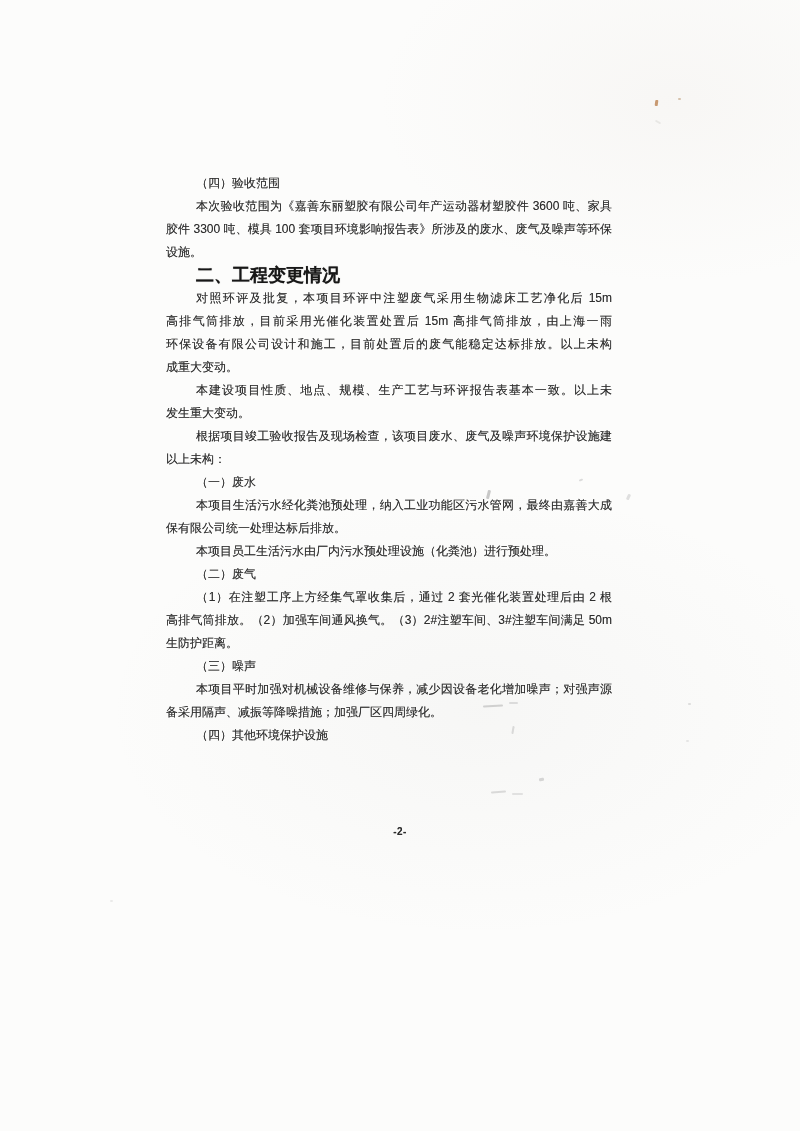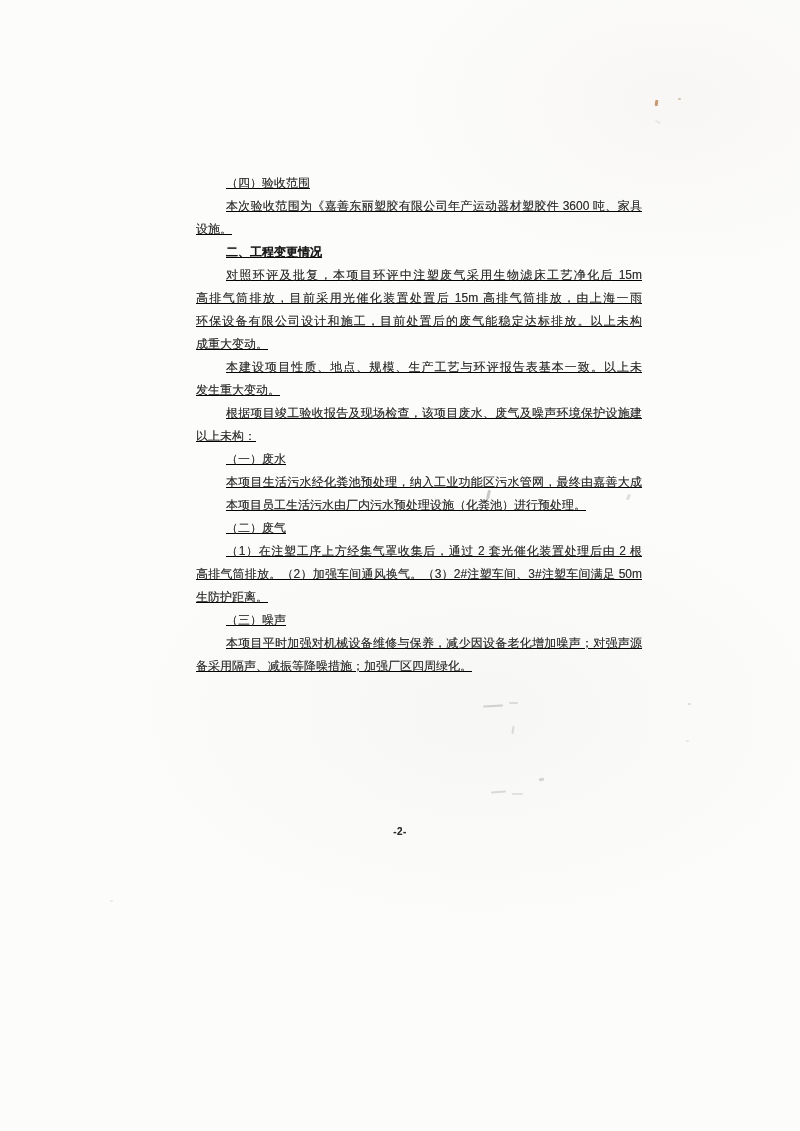--- a/index.html
+++ b/index.html
@@ -14,38 +14,37 @@
     margin: 0 auto;
     background:
       radial-gradient(ellipse 420px 260px at 84% 9%, rgba(210,200,190,0.10), rgba(0,0,0,0) 70%),
       radial-gradient(ellipse 500px 300px at 60% 63%, rgba(160,160,158,0.06), rgba(0,0,0,0) 75%),
       #fcfcfb;
     overflow: hidden;
     font-family: "Liberation Sans", "DejaVu Sans", sans-serif;
   }
   .text-block {
     position: absolute;
-    left: 196px;
+    left: 166px;
     top: 172px;
     width: 446px;
-    text-decoration: underline;
   }
   .line {
     height: 23px;
     line-height: 23px;
     font-size: 12px;
     color: #2f2f2f;
     white-space: nowrap;
     text-shadow: 0 0 0.6px rgba(45,45,45,0.55);
   }
   .line.indent { padding-left: 30px; }
   .line.bold {
     font-weight: 700;
     color: #171717;
-    font-size: 12px;
+    font-size: 18px;
     text-shadow: 0 0 0.7px rgba(10,10,10,0.6);
   }
   .line.fill {
     white-space: normal;
     text-align: justify;
     text-align-last: justify;
     overflow: hidden;
   }
   .footer {
     position: absolute;
@@ -78,40 +77,43 @@
   .s-wisp  { left: 655px; top: 121px; width: 6px;  height: 2px;  background: #d8d8d4; opacity: 0.5;  transform: rotate(30deg); }
 </style>
 </head>
 <body>
 
 <div class="page">
 
   <div class="text-block">
       <div class="line indent">（四）验收范围</div>
       <div class="line indent fill">本次验收范围为《嘉善东丽塑胶有限公司年产运动器材塑胶件 3600 吨、家具塑</div>
+      <div class="line fill">胶件 3300 吨、模具 100 套项目环境影响报告表》所涉及的废水、废气及噪声等环保</div>
       <div class="line">设施。</div>
       <div class="line bold indent">二、工程变更情况</div>
       <div class="line indent fill">对照环评及批复，本项目环评中注塑废气采用生物滤床工艺净化后 15m</div>
       <div class="line fill">高排气筒排放，目前采用光催化装置处置后 15m 高排气筒排放，由上海一雨</div>
       <div class="line fill">环保设备有限公司设计和施工，目前处置后的废气能稳定达标排放。以上未构</div>
       <div class="line">成重大变动。</div>
       <div class="line indent fill">本建设项目性质、地点、规模、生产工艺与环评报告表基本一致。以上未</div>
       <div class="line">发生重大变动。</div>
       <div class="line indent fill">根据项目竣工验收报告及现场检查，该项目废水、废气及噪声环境保护设施建设</div>
       <div class="line">以上未构：</div>
       <div class="line indent">（一）废水</div>
       <div class="line indent fill">本项目生活污水经化粪池预处理，纳入工业功能区污水管网，最终由嘉善大成环</div>
+      <div class="line">保有限公司统一处理达标后排放。</div>
       <div class="line indent">本项目员工生活污水由厂内污水预处理设施（化粪池）进行预处理。</div>
       <div class="line indent">（二）废气</div>
       <div class="line indent fill">（1）在注塑工序上方经集气罩收集后，通过 2 套光催化装置处理后由 2 根 15m</div>
       <div class="line fill">高排气筒排放。（2）加强车间通风换气。（3）2#注塑车间、3#注塑车间满足 50m 卫</div>
       <div class="line">生防护距离。</div>
       <div class="line indent">（三）噪声</div>
       <div class="line indent fill">本项目平时加强对机械设备维修与保养，减少因设备老化增加噪声；对强声源设</div>
       <div class="line">备采用隔声、减振等降噪措施；加强厂区四周绿化。</div>
+      <div class="line indent">（四）其他环境保护设施</div>
     </div>
 
   <div class="footer">-2-</div>
 
   <div class="speck s-red"></div>
   <div class="speck s-tan"></div>
   <div class="speck s-wisp"></div>
   <div class="speck s-tick1"></div>
   <div class="speck s-tick2"></div>
   <div class="speck s-tick3"></div>

